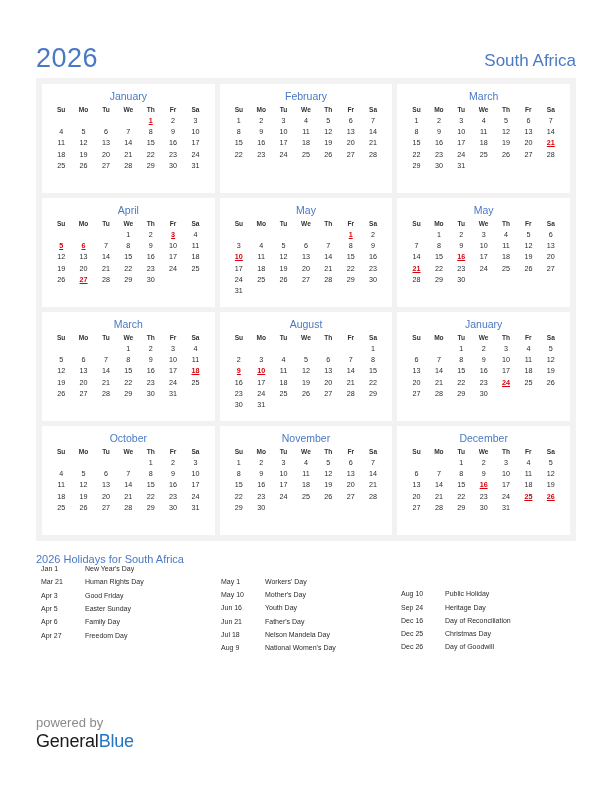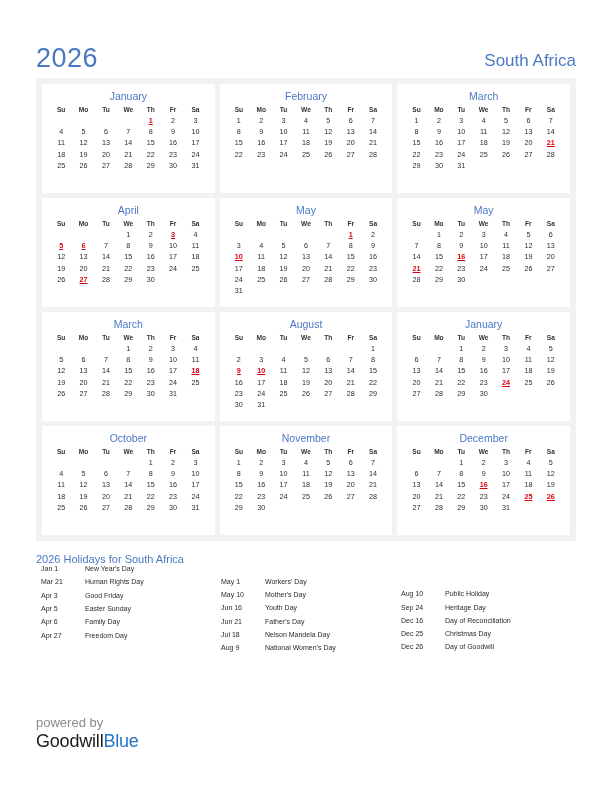--- a/index.html
+++ b/index.html
@@ -1100,16 +1100,16 @@
           <div class="hol-row">
             <span class="hol-date">Dec 26</span>
             <span class="hol-name">Day of Goodwill</span>
           </div>
         </div>
       </div>
   </div>
 
   <div class="footer">
     <div class="powered">powered by</div>
-    <div class="brand"><span class="brand-general">Goodwill</span><span class="brand-blue">Blue</span></div>
+    <div class="brand"><span class="brand-general">General</span><span class="brand-blue">Blue</span></div>
   </div>
 
 </div>
 
 </body></html>

